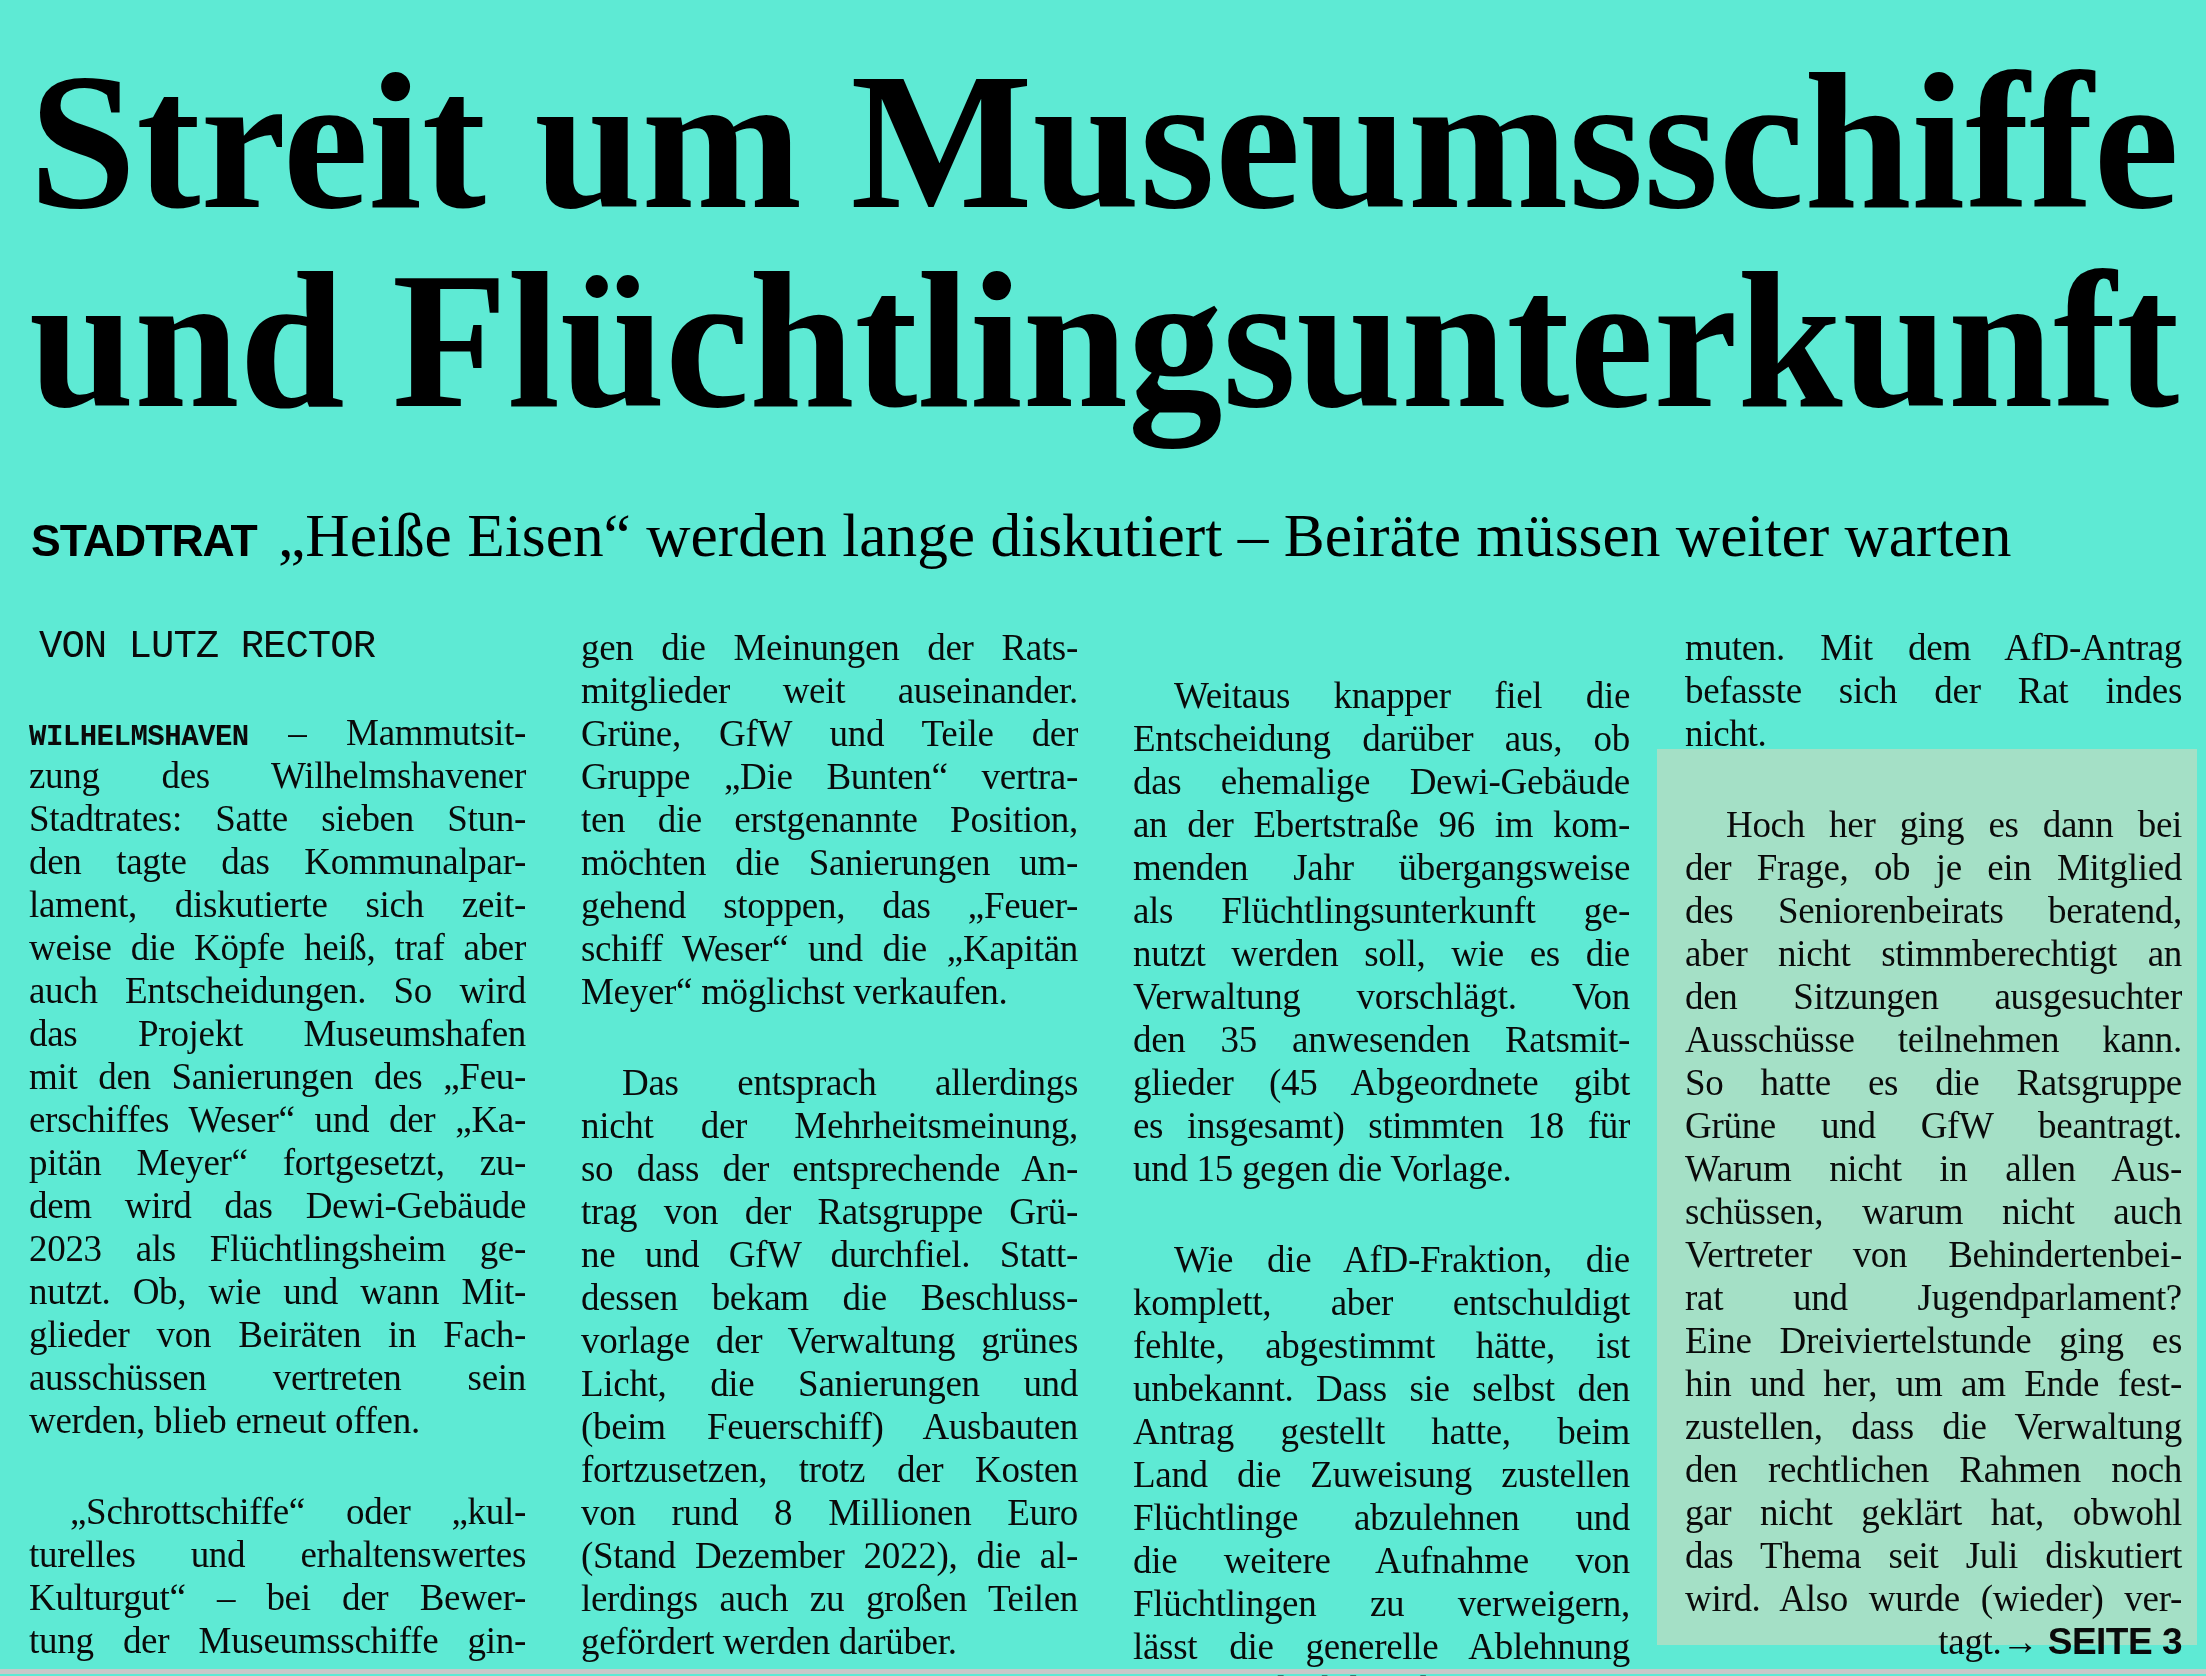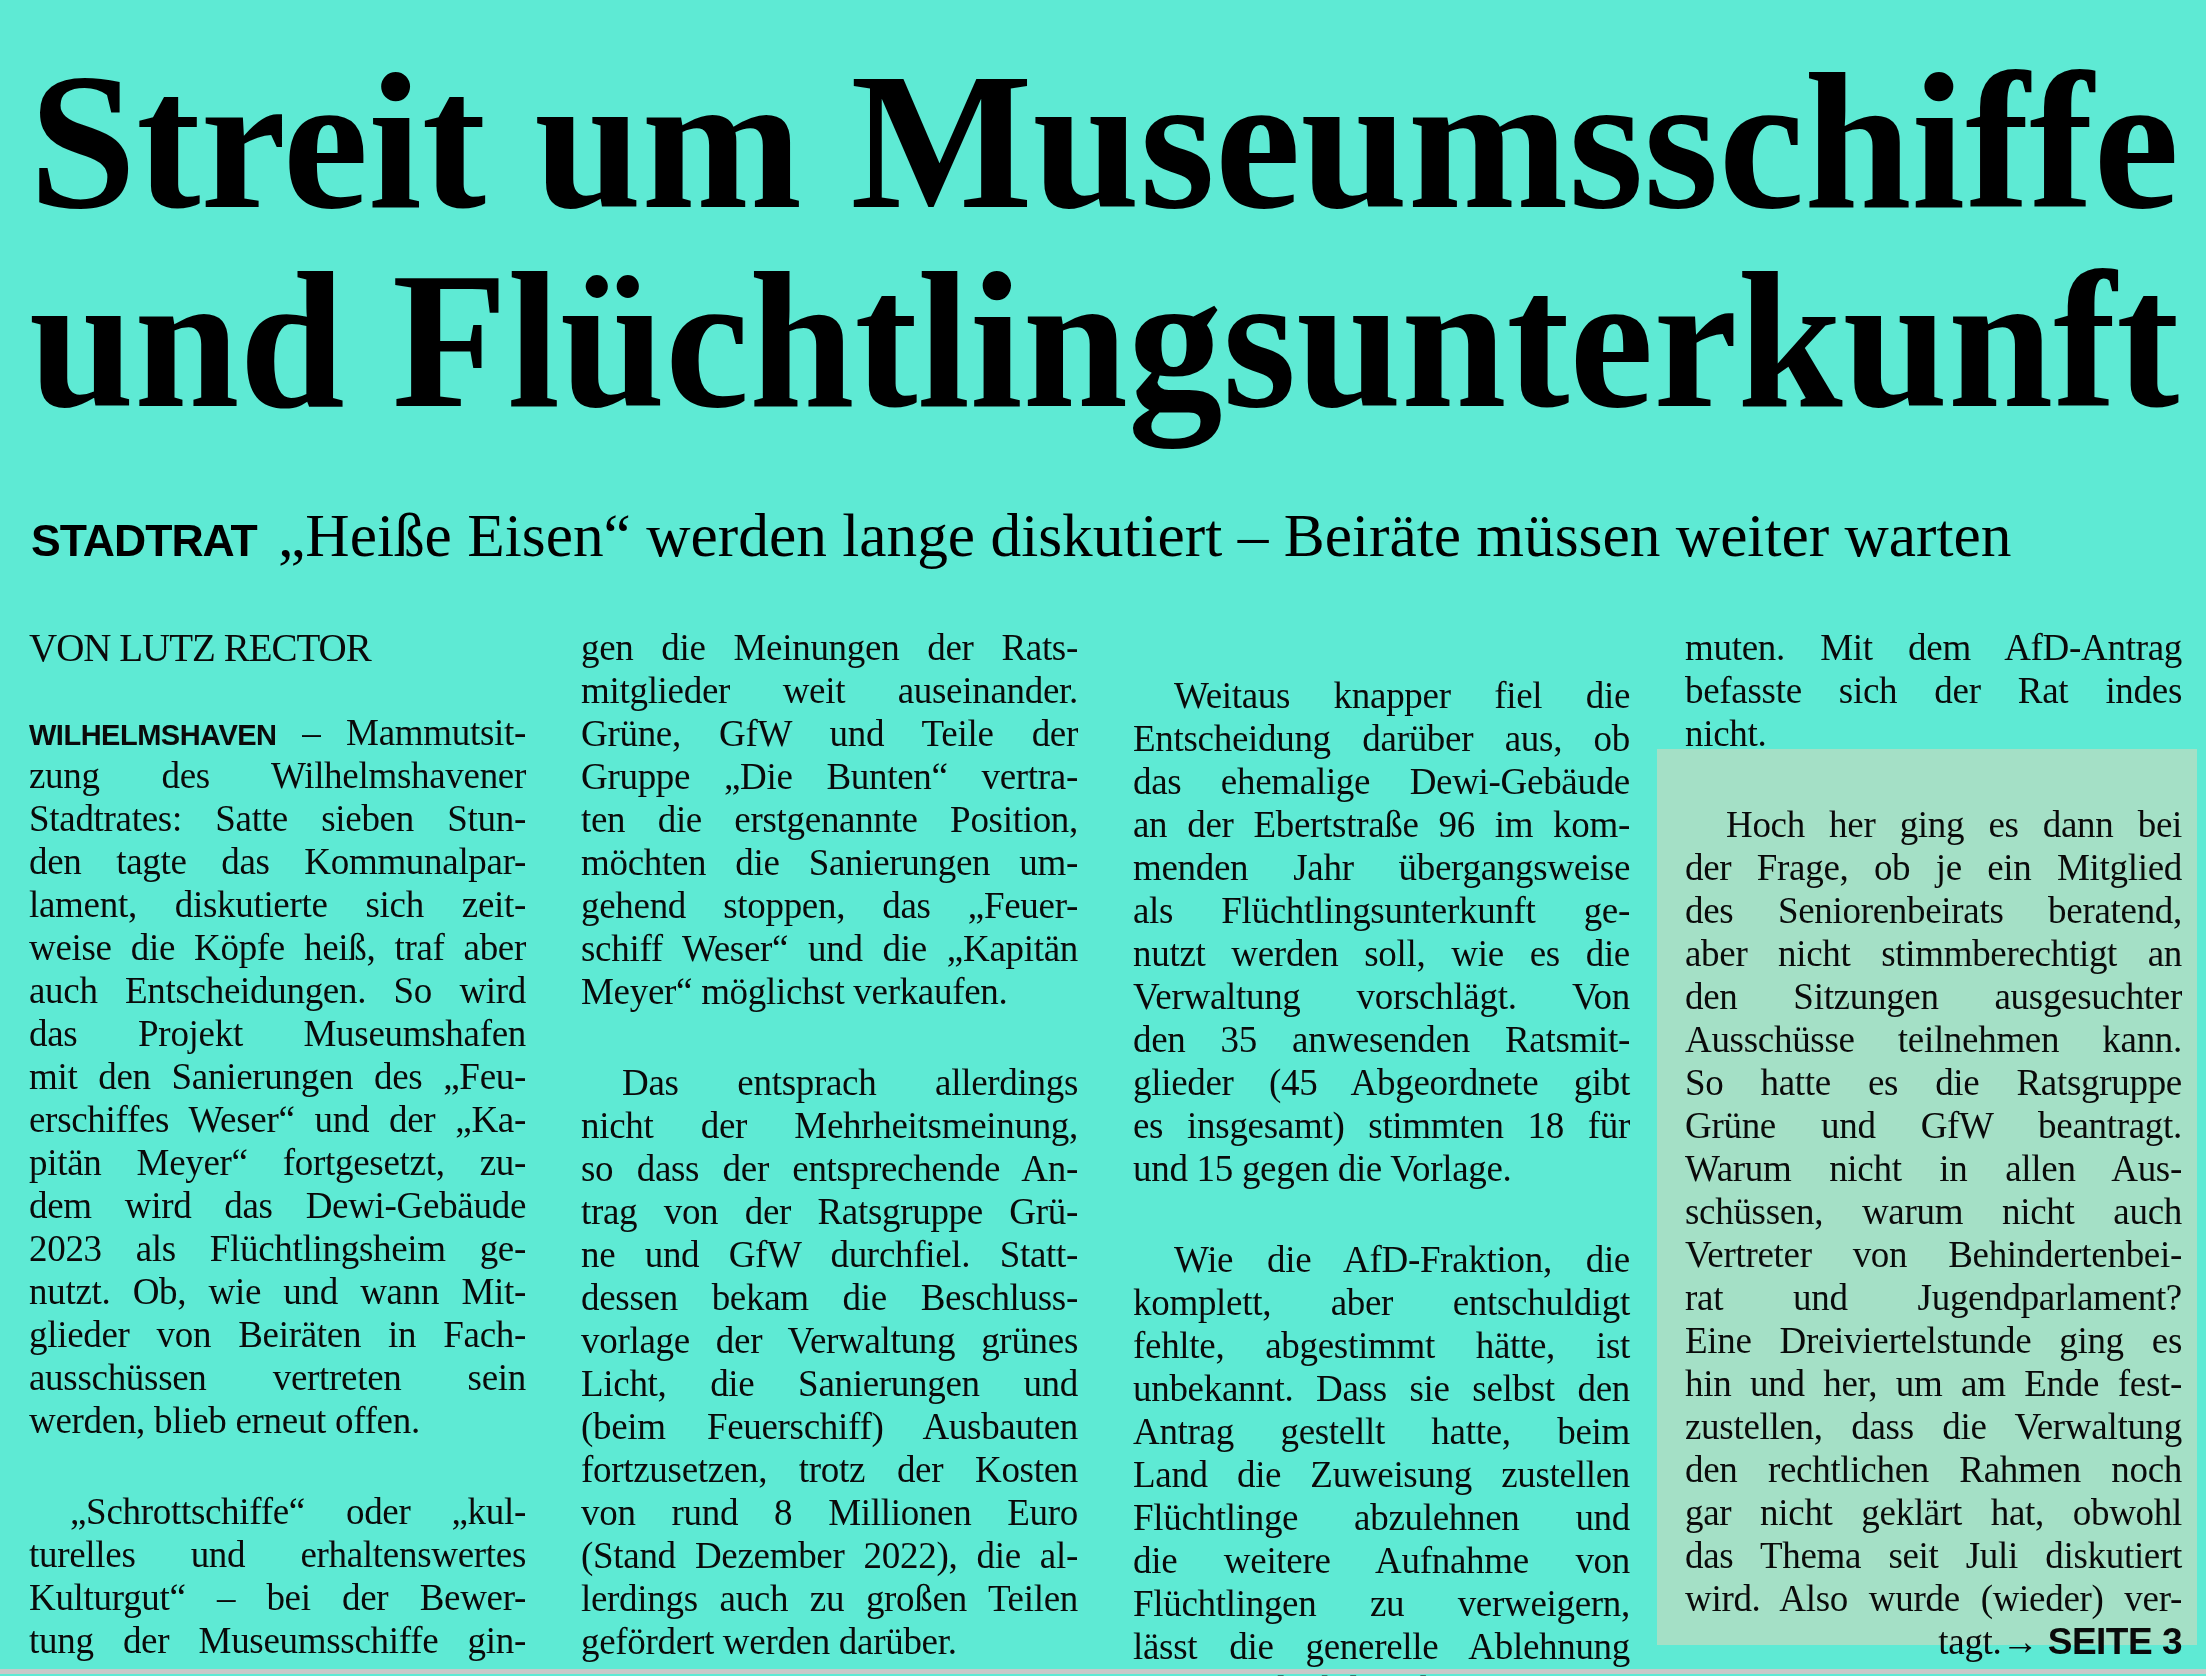--- a/index.html
+++ b/index.html
@@ -32,25 +32,25 @@
   }
   .kicker-svg .kicker-text {
     font-family: "Liberation Serif", serif;
     font-size: 64px;
     fill: #000000;
   }
 
   
   .byline {
     position: absolute;
-    left: 29px;
+    left: 39px;
     top: 626px;
     height: 43px;
     line-height: 43px;
-    font-family: Liberation Serif, serif;
+    font-family: Liberation Mono, monospace;
     font-size: 39px;
     letter-spacing: -1px;
     white-space: nowrap;
   }
 
   
   .col {
     position: absolute;
     width: 497px;
     top: 626px;
@@ -65,21 +65,21 @@
   .line {
     height: 43px;
     line-height: 43px;
     text-align: justify;
     text-align-last: justify;
   }
   .line.end { text-align-last: left; }
   .line.ind { padding-left: 41px; margin-top: 48px; }
 
   .lead {
-    font-family: Liberation Sans, sans-serif;
+    font-family: Liberation Mono, monospace;
     font-weight: bold;
     font-size: 29px;
     letter-spacing: -0.5px;
   }
 
   .jump-line {
     display: flex;
     justify-content: flex-end;
     align-items: baseline;
     text-align: left;

